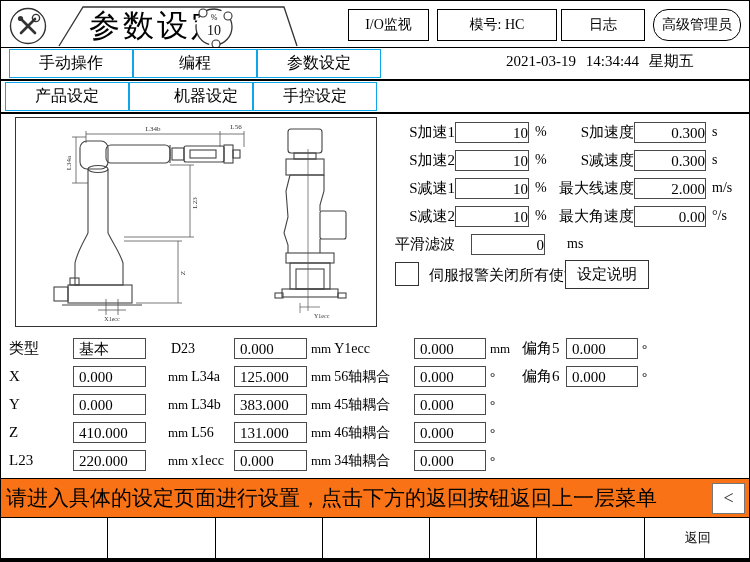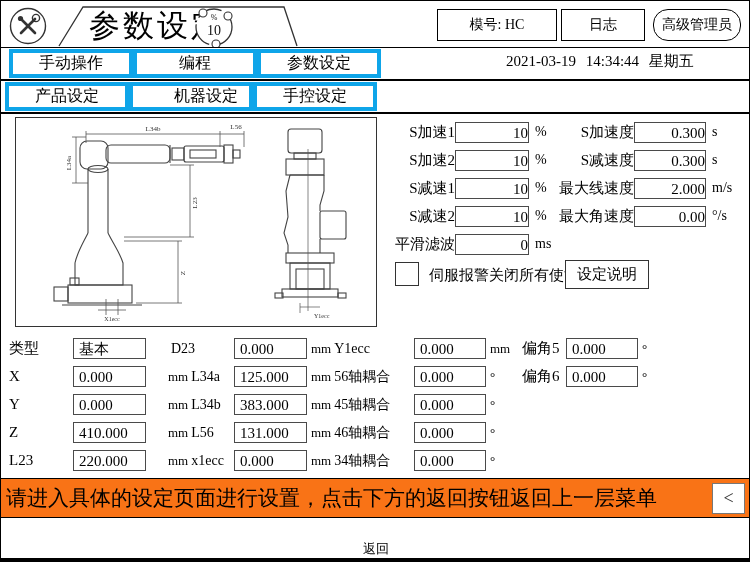--- a/index.html
+++ b/index.html
@@ -9,21 +9,21 @@
     box-sizing:border-box;overflow:hidden;color:#000;
     font-family:"Liberation Serif","DejaVu Serif",serif;
   }
   .abs{position:absolute;}
   
   .top-btn{position:absolute;top:8px;height:30px;border:1px solid #000;background:#fff;
     display:flex;align-items:center;justify-content:center;font-size:14px;cursor:pointer;}
   .title-text{position:absolute;left:88px;top:4px;font-size:31px;letter-spacing:3px;white-space:nowrap;}
   .hline{position:absolute;left:0;width:750px;background:#000;}
   
-  .tab-cell{position:absolute;height:29px;width:124px;border:4px solid #0ea5e9;background:#fff;
+  .tab-cell{position:absolute;height:29px;width:124px;border:1px solid #0ea5e9;background:#fff;
     display:flex;align-items:center;justify-content:center;font-size:16px;cursor:pointer;box-sizing:border-box;text-align:center;}
   .datetime{position:absolute;left:505px;top:51px;width:240px;font-size:15px;word-spacing:6px;white-space:nowrap;}
   
   .diagram-box{position:absolute;left:14px;top:116px;width:362px;height:210px;border:1px solid #333;box-sizing:border-box;background:#fff;}
   
   .mp-row{position:absolute;display:flex;align-items:center;height:24px;text-align:right;}
   .mp-label{display:inline-block;width:62px;font-size:15px;white-space:nowrap;}
   .mp-label-r{display:inline-block;width:78px;font-size:15px;white-space:nowrap;}
   .vbox{display:inline-block;border:1px solid #4a4a4a;background:#fff;height:21px;line-height:20px;
     font-size:15px;padding-left:5px;box-sizing:border-box;overflow:hidden;}
@@ -48,21 +48,21 @@
   .g-u4{left:641px;font-size:13px;line-height:21px;}
   .unit-sm{font-size:13px;margin-right:3px;white-space:nowrap;}
   .lbl-sm{font-size:14px;white-space:nowrap;}
   
   .msg-bar{position:absolute;left:0;top:477px;width:750px;height:40px;border-top:1px solid #000;border-bottom:1px solid #000;
     box-sizing:border-box;background:#f97316;}
   .msg-text{position:absolute;left:5px;top:0;height:38px;line-height:38px;font-size:21px;white-space:nowrap;}
   .collapse-btn{position:absolute;right:6px;top:4px;width:33px;height:31px;border:1px solid #777;background:#fff;
     display:flex;align-items:center;justify-content:center;font-size:18px;color:#333;cursor:pointer;box-sizing:border-box;}
   
-  .bottom-bar{position:absolute;left:0;top:517px;width:750px;height:40px;display:flex;box-sizing:border-box;background:#fff;flex-direction:column;}
+  .bottom-bar{position:absolute;left:0;top:517px;width:750px;height:40px;display:flex;box-sizing:border-box;background:#fff;}
   .soft-cell{flex:1;border-right:1px solid #000;display:flex;align-items:center;justify-content:center;
     font-size:13px;box-sizing:border-box;}
   .soft-cell:last-child{border-right:none;}
   svg text{font-family:"Liberation Serif","DejaVu Serif",serif;}
 </style>
 </head>
 <body>
 
 <div class="page">
 
@@ -87,20 +87,21 @@
     <svg width="46" height="46" viewBox="0 0 46 46">
       <circle cx="23" cy="25" r="18" fill="#fff" stroke="#333" stroke-width="1.3" stroke-dasharray="26 7"></circle>
       <circle cx="12" cy="11" r="4" fill="#fff" stroke="#333" stroke-width="1.1"></circle>
       <circle cx="37" cy="14" r="4" fill="#fff" stroke="#333" stroke-width="1.1"></circle>
       <circle cx="25" cy="42" r="4" fill="#fff" stroke="#333" stroke-width="1.1"></circle>
       <text x="23" y="18" font-size="8" text-anchor="middle" fill="#111">%</text>
       <text x="23" y="33" font-size="14" text-anchor="middle" fill="#111">10</text>
     </svg>
   </div>
 
+  <div class="top-btn" style="left:347px;width:79px;">I/O监视</div>
   <div class="top-btn" style="left:436px;width:118px;">模号: HC</div>
   <div class="top-btn" style="left:560px;width:82px;">日志</div>
   <div class="top-btn" style="left:652px;width:86px;border-radius:15px;">高级管理员</div>
 
   <div class="hline" style="top:46px;height:1px;"></div>
 
   <div class="tab-cell" style="left:8px;top:48px;">手动操作</div>
   <div class="tab-cell" style="left:132px;top:48px;">编程</div>
   <div class="tab-cell" style="left:256px;top:48px;">参数设定</div>
   <div class="datetime">2021-03-19 14:34:44 星期五</div>
@@ -194,21 +195,21 @@
   <div class="mp-row" style="left:392px;top:175px;">
     <span class="mp-label">S减速1</span>
     <span class="vbox mp-box">10</span>
     <span class="mp-unit">%</span>
   </div>
   <div class="mp-row" style="left:392px;top:203px;">
     <span class="mp-label">S减速2</span>
     <span class="vbox mp-box">10</span>
     <span class="mp-unit">%</span>
   </div>
-  <div class="mp-row" style="left:392px;top:231px;">
+  <div class="mp-row" style="left:392px;top:231px;gap:16px;">
     <span class="mp-label">平滑滤波</span>
     <span class="vbox mp-box">0</span>
     <span class="mp-unit">ms</span>
   </div>
 
   <div class="mp-row" style="left:555px;top:119px;">
     <span class="mp-label-r">S加速度</span>
     <span class="vbox mp-box-r">0.300</span>
     <span class="mp-unit">s</span>
   </div>

